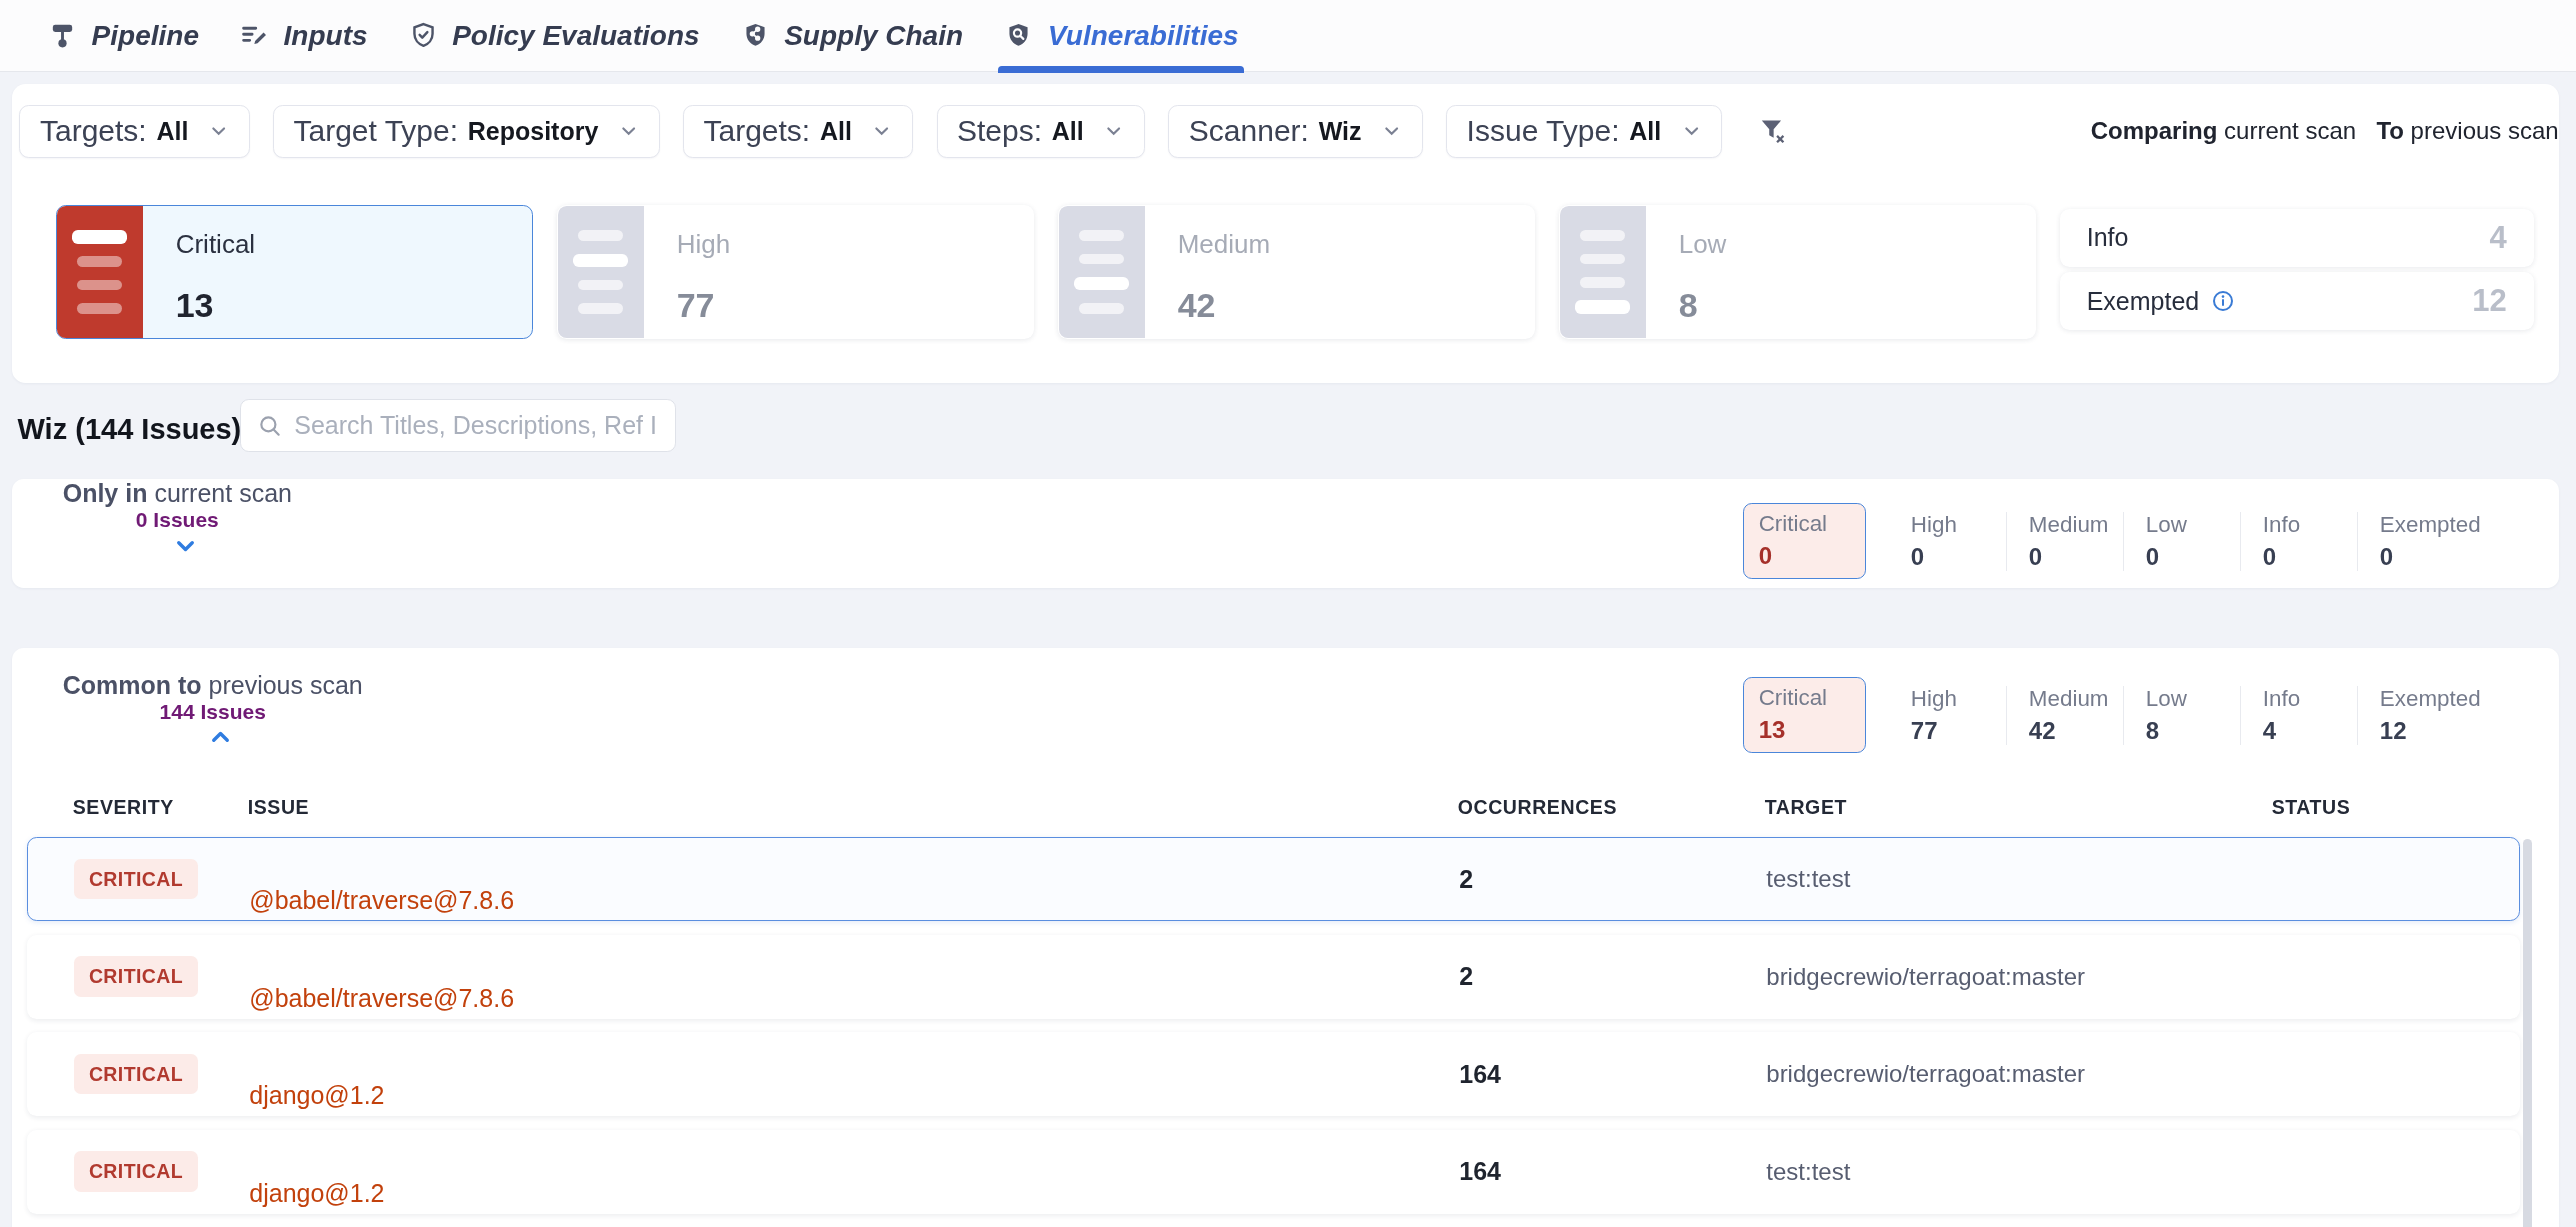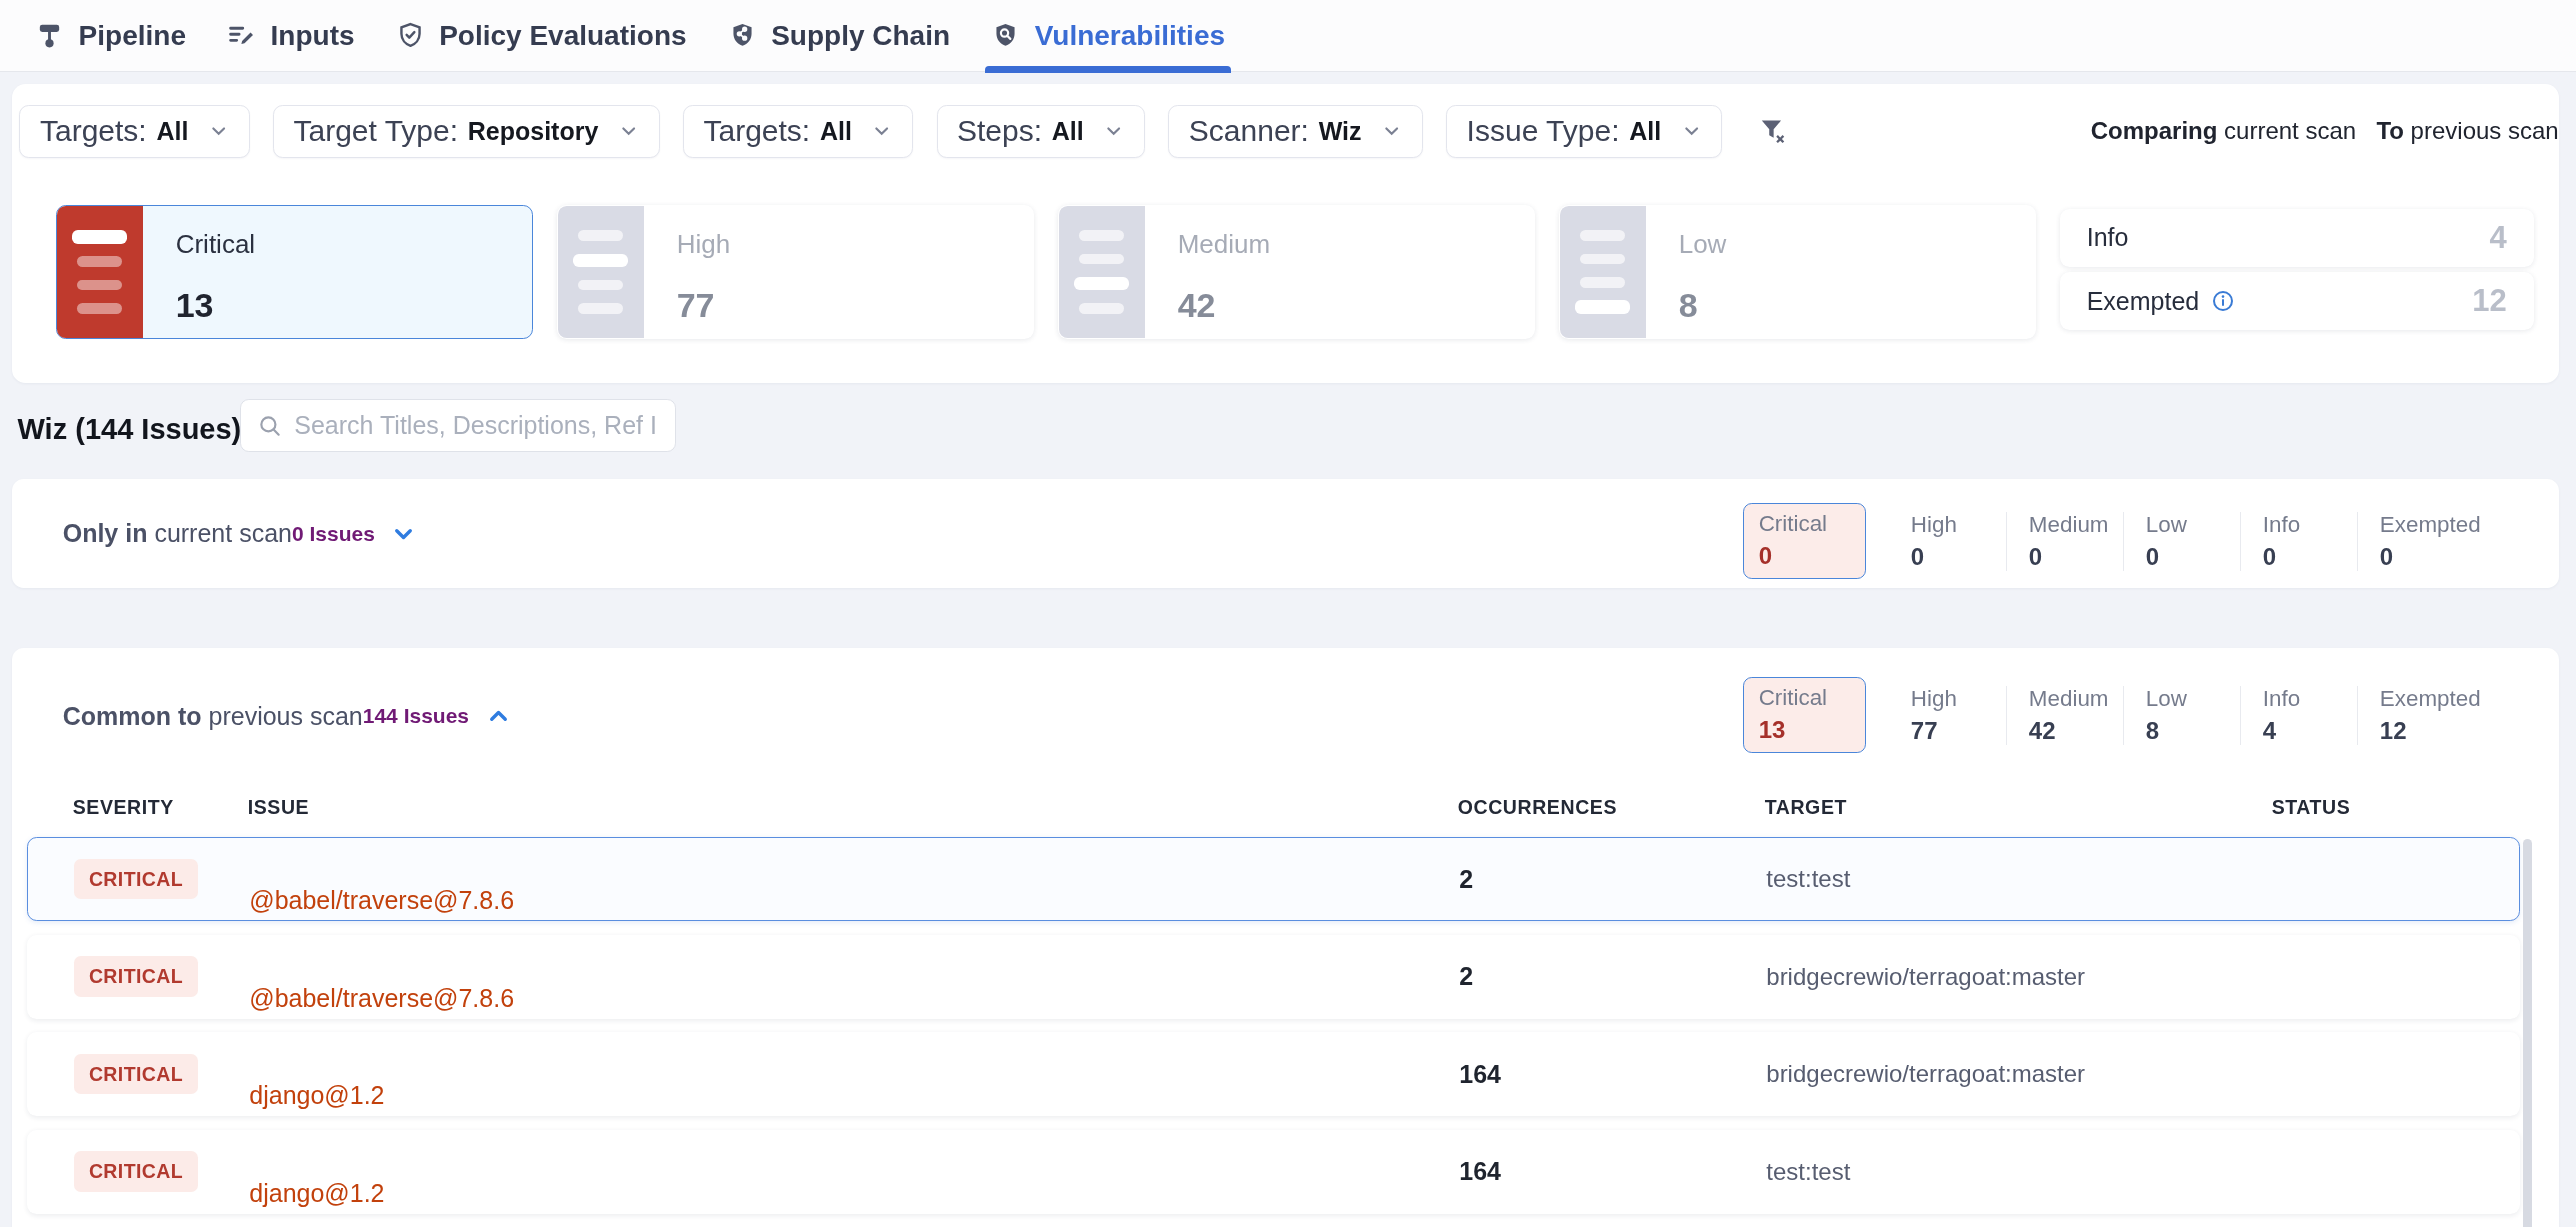--- a/index.html
+++ b/index.html
@@ -9,21 +9,21 @@
     background:#f1f3f8;
     color:#1d2433;
     position:relative;
   }
   svg { display:block; }
 
   
   .tabbar {
     position:absolute; left:0; top:0; width:2576px; height:72px;
     background:#fcfcfd; border-bottom:1.9px solid #e5e7ec;
-    display:flex; align-items:stretch; padding-left:35px; gap:41px;
+    display:flex; align-items:stretch; padding-left:48px; gap:41px;font-style:italic;
   }
   .tab { display:flex; align-items:center; gap:14.6px; position:relative; cursor:pointer; }
   .tab .tab-label { font-size:28px; font-weight:700; color:#353c50; }
   .tab .ticon { color:#4d5468; }
   .tab.active .tab-label { color:#3a6cd4; }
   .tab.active::after {
     content:""; position:absolute; left:-5.8px; right:-5.8px; bottom:-1.9px; height:6.8px;
     background:#3a6cd4; border-radius:3.9px 3.9px 0 0;
   }
 
@@ -104,21 +104,21 @@
   .search-icon { color:#9ba1ae; }
 
   
   .group-card {
     position:absolute; left:11.7px; width:2547px; background:#fff; border-radius:11.7px;
     box-shadow:0 1px 2.9px rgba(25,35,70,.05);
   }
   .group-card.only { top:479px; height:109px; }
   .group-card.common { top:648px; height:598px; }
 
-  .group-head { position:absolute; left:51px; display:flex; align-items:center; }
+  .group-head { position:absolute; left:51px; display:flex; align-items:center;flex-direction:column; }
   .only .group-head { top:0; height:109px; }
   .common .group-head { top:23.4px; height:90px; }
   .gh-text { font-size:25px; color:#4b5166; }
   .gh-text b { font-weight:700; }
   .gh-issues { font-size:21px; font-weight:700; color:#701a75; }
   .gh-chev { margin-left:15.6px; color:#2f7ce0; cursor:pointer; }
 
   .counts { position:absolute; right:78px; display:flex; align-items:center; }
   .only .counts { top:24px; }
   .common .counts { top:29px; }

